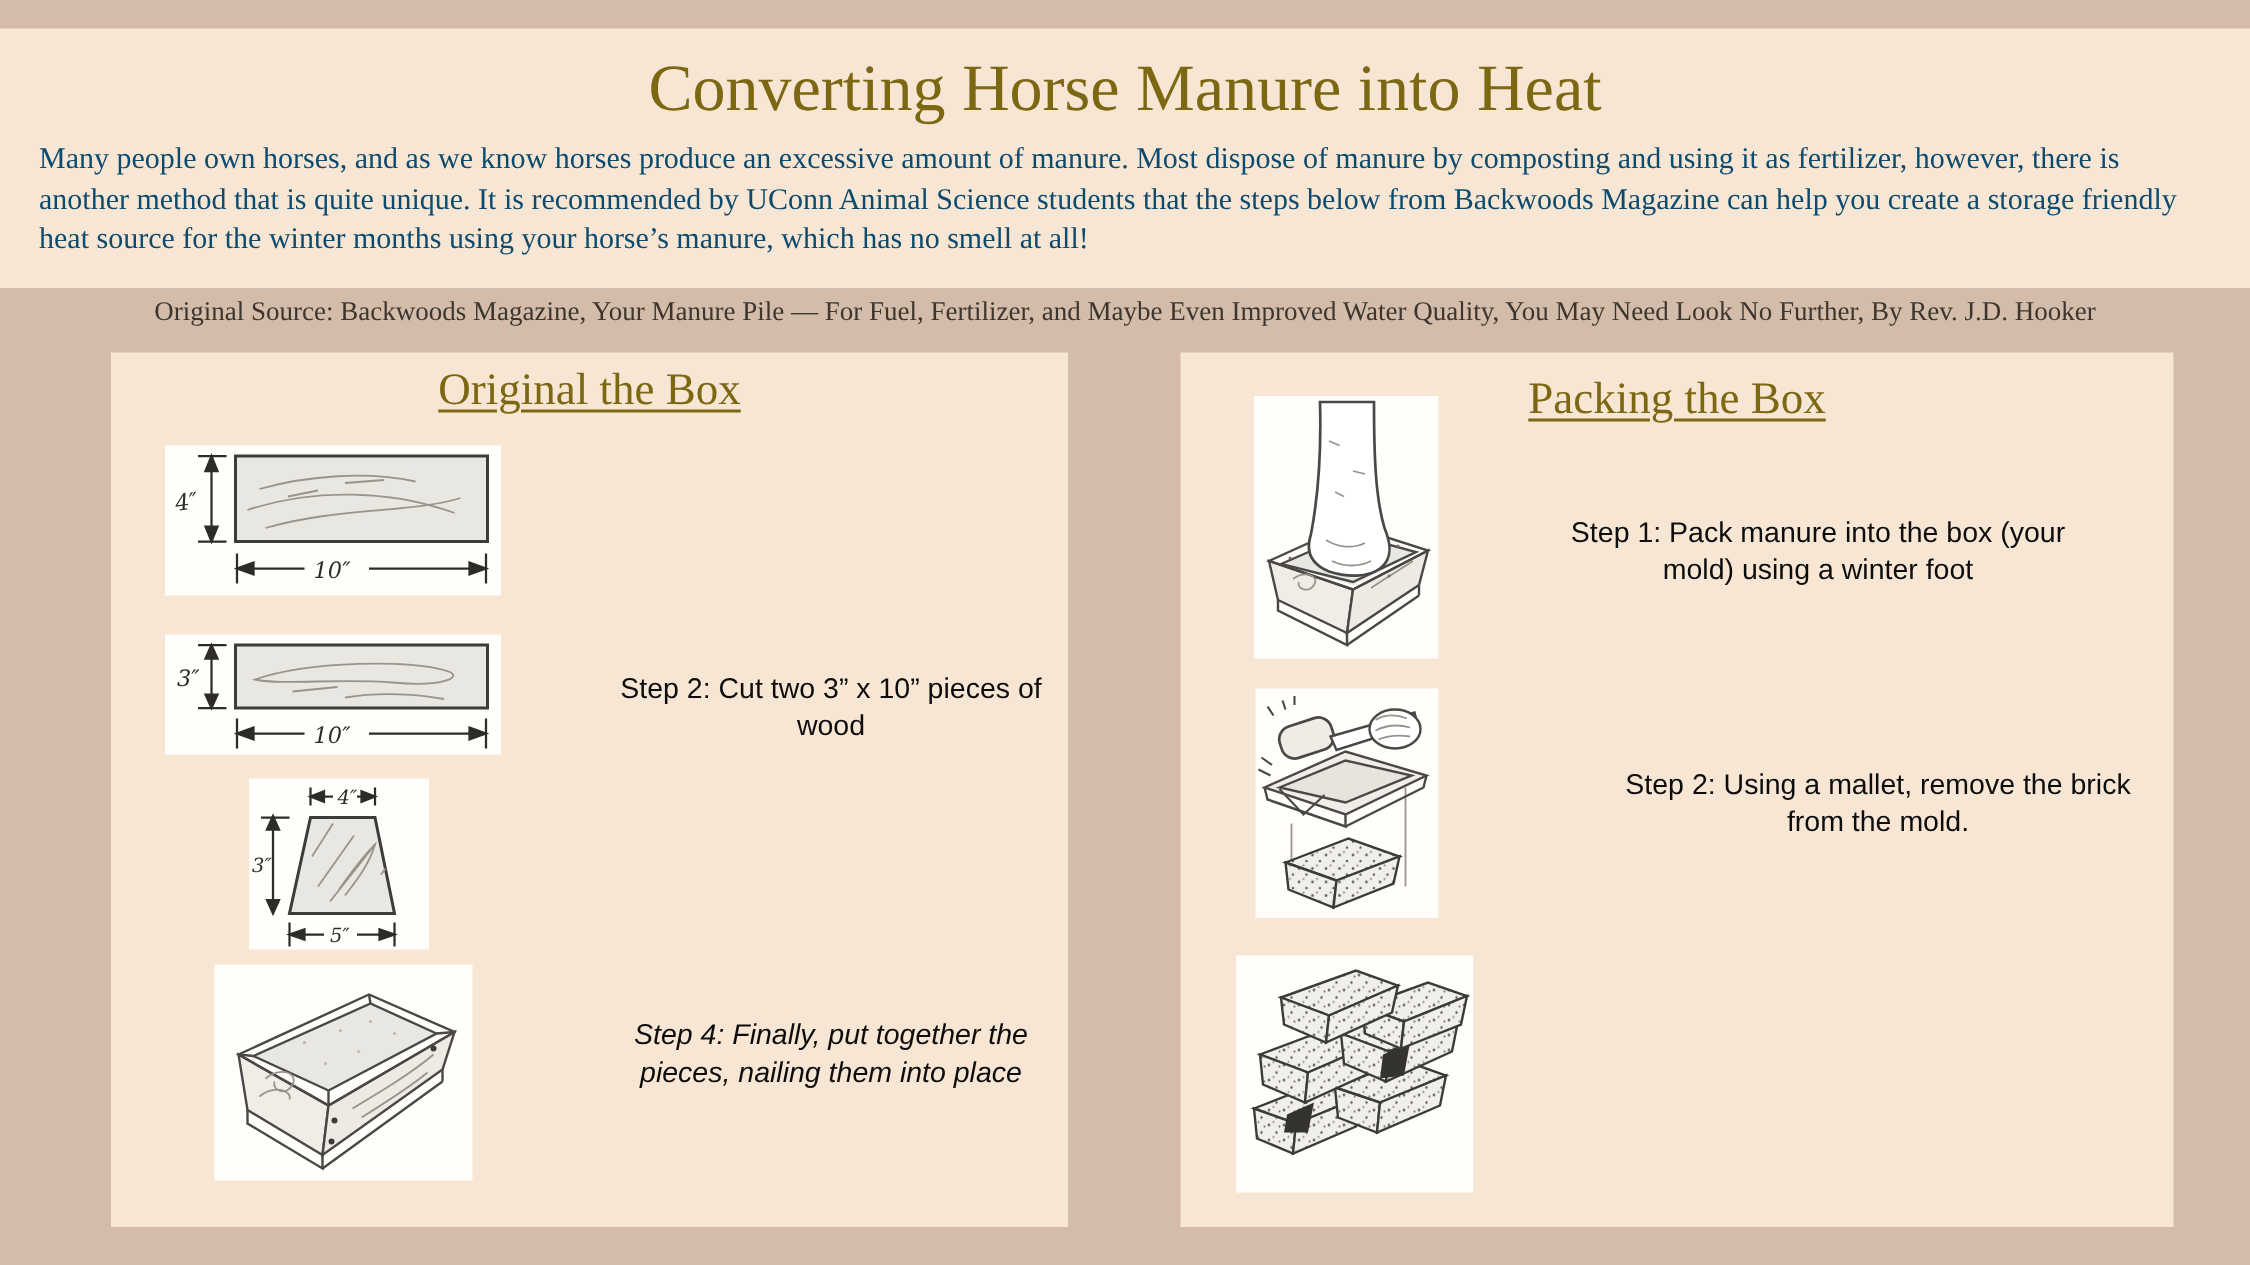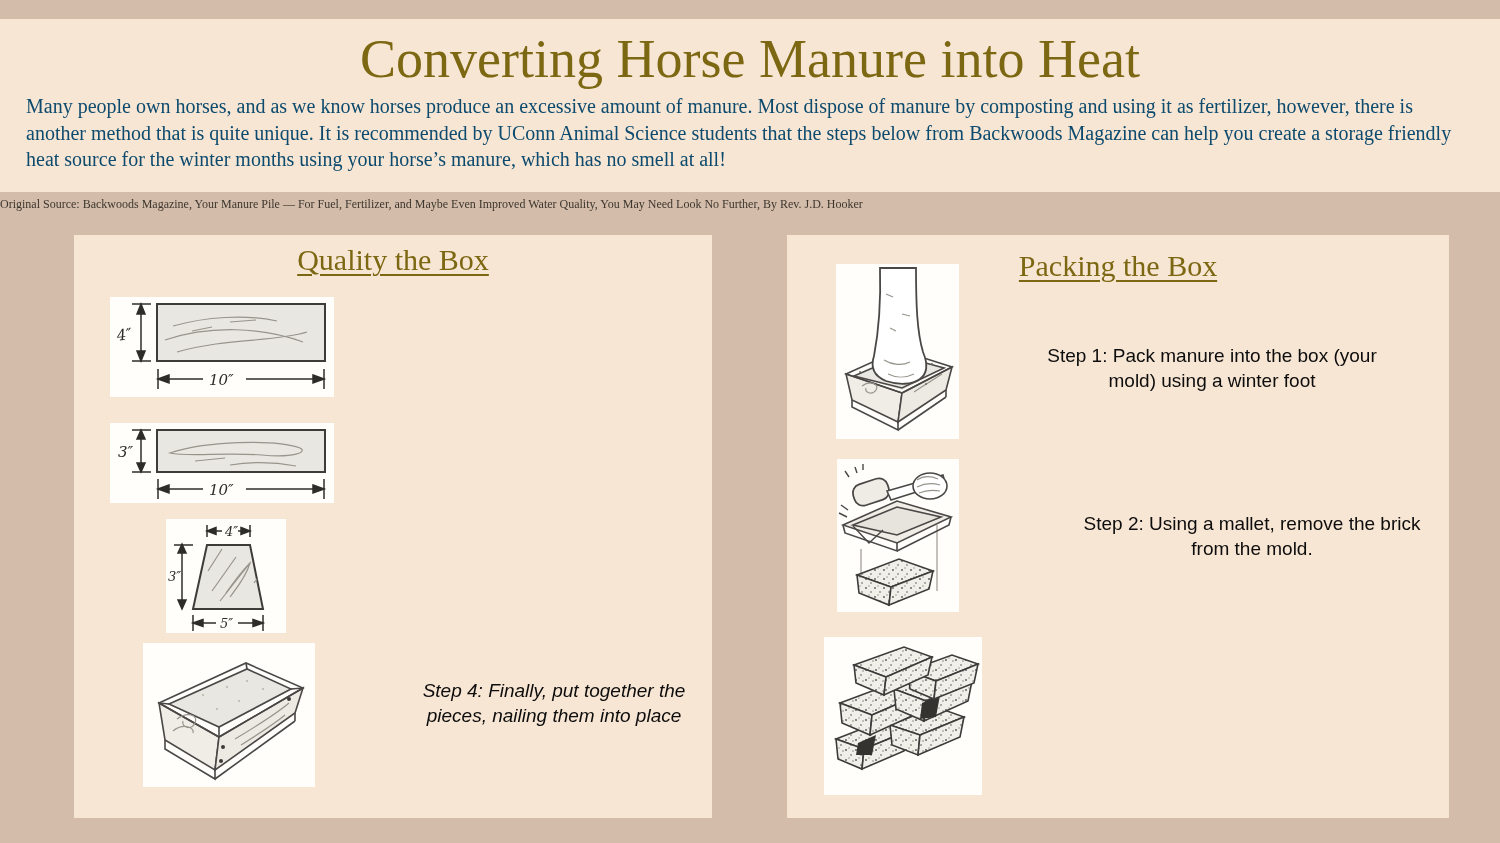--- a/index.html
+++ b/index.html
@@ -7,30 +7,30 @@
     width:1500px;height:843px;position:relative;overflow:hidden;
     background:#d3bca9;
     font-family:"Liberation Serif",serif;
   }
   .header-band{
     position:absolute;left:0;top:19px;width:1500px;height:173px;
     background:#f8e6d4;text-align:center;
   }
   .page-title{
     margin:0;padding-top:10px;
-    font-size:54px;line-height:60px;font-weight:400;
+    font-size:44px;line-height:60px;font-weight:400;
     color:#7c6712;
   }
   .intro{
     margin:4px auto 0;width:1448px;
     font-size:20px;line-height:26.5px;color:#0c4a6e;text-align:left;
   }
   .source-line{
-    position:absolute;left:0;top:197px;width:1500px;text-align:left;
-    font-size:12px;color:#3d362e;
+    position:absolute;left:0;top:197px;width:1500px;text-align:center;
+    font-size:18px;color:#3d362e;
   }
   .panel{
     position:absolute;top:235px;width:638px;height:583px;
     background:#f8e6d4;
   }
   .panel-left{left:74px;}
   .panel-right{left:787px;padding-left:24px;}
   .panel-heading{
     position:absolute;left:0;width:100%;text-align:center;margin:0;
     font-size:30px;font-weight:400;color:#7c6712;
@@ -58,21 +58,21 @@
 </head>
 <body>
 
 <div class="header-band">
   <h1 class="page-title">Converting Horse Manure into Heat</h1>
   <p class="intro">Many people own horses, and as we know horses produce an excessive amount of manure. Most dispose of manure by composting and using it as fertilizer, however, there is another method that is quite unique. It is recommended by UConn Animal Science students that the steps below from Backwoods Magazine can help you create a storage friendly heat source for the winter months using your horse’s manure, which has no smell at all!</p>
 </div>
 <div class="source-line">Original Source: Backwoods Magazine, Your Manure Pile — For Fuel, Fertilizer, and Maybe Even Improved Water Quality, You May Need Look No Further, By Rev. J.D. Hooker</div>
 
 <div class="panel panel-left">
-  <h2 class="panel-heading">Quality the Box</h2>
+  <h2 class="panel-heading">Original the Box</h2>
 
   <div class="fig" style="left:36px;top:62px;width:224px;height:100px;">
     <svg viewBox="0 0 224 100" width="224" height="100">
       <rect class="wood" x="47" y="7" width="168" height="57"></rect>
       <g class="grain">
         <path d="M63,29 C95,20 135,17 167,24"></path>
         <path d="M55,43 C100,28 152,30 193,45"></path>
         <path d="M67,55 C115,41 166,45 197,35"></path>
         <path d="M82,34 l20,-4"></path>
         <path d="M120,25 l26,-2"></path>
@@ -113,20 +113,21 @@
         <line x1="136" y1="66" x2="212" y2="66" fill="none"></line>
         <polygon points="59,62 48,66 59,70"></polygon>
         <polygon points="203,62 214,66 203,70"></polygon>
         <line x1="48" y1="56" x2="48" y2="76" fill="none"></line>
         <line x1="214" y1="56" x2="214" y2="76" fill="none"></line>
       </g>
       <text class="dim" x="8" y="34">3″</text>
       <text class="dim" x="99" y="72">10″</text>
     </svg>
   </div>
+  <div class="step" style="left:330px;top:212px;width:300px;">Step 2: Cut two 3” x 10” pieces of wood</div>
 
   <div class="fig" style="left:92px;top:284px;width:120px;height:114px;">
     <svg viewBox="0 0 120 114" width="120" height="114">
       <polygon class="wood" points="41,26 84,26 97,90 27,90"></polygon>
       <g class="grain">
         <line x1="46" y1="72" x2="70" y2="38"></line>
         <line x1="54" y1="82" x2="84" y2="44"></line>
         <line x1="42" y1="52" x2="56" y2="30"></line>
         <path d="M60,74 C70,60 78,50 84,44 C80,58 70,70 64,78"></path>
         <path d="M88,64 l3,-4"></path>

